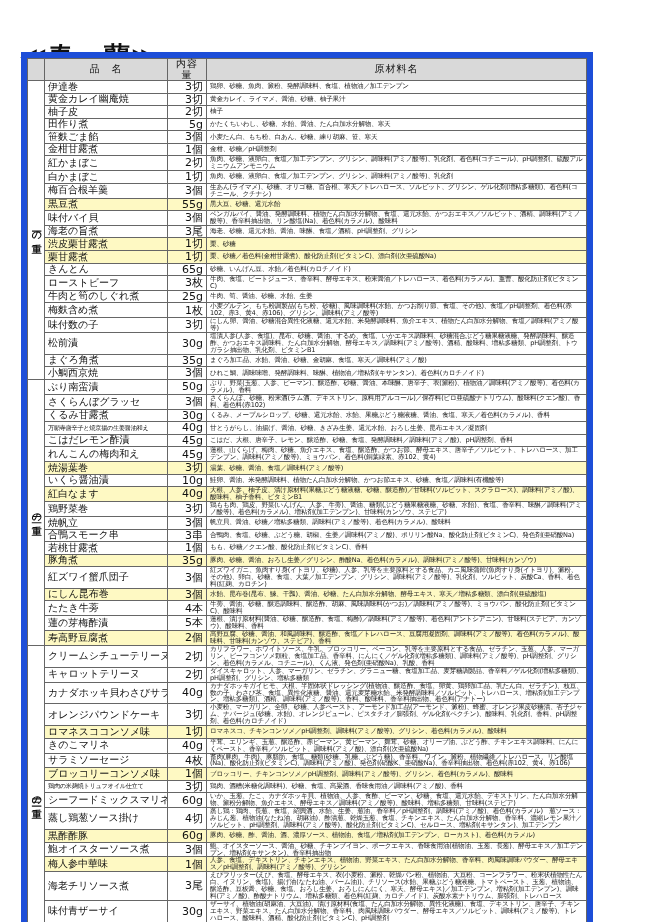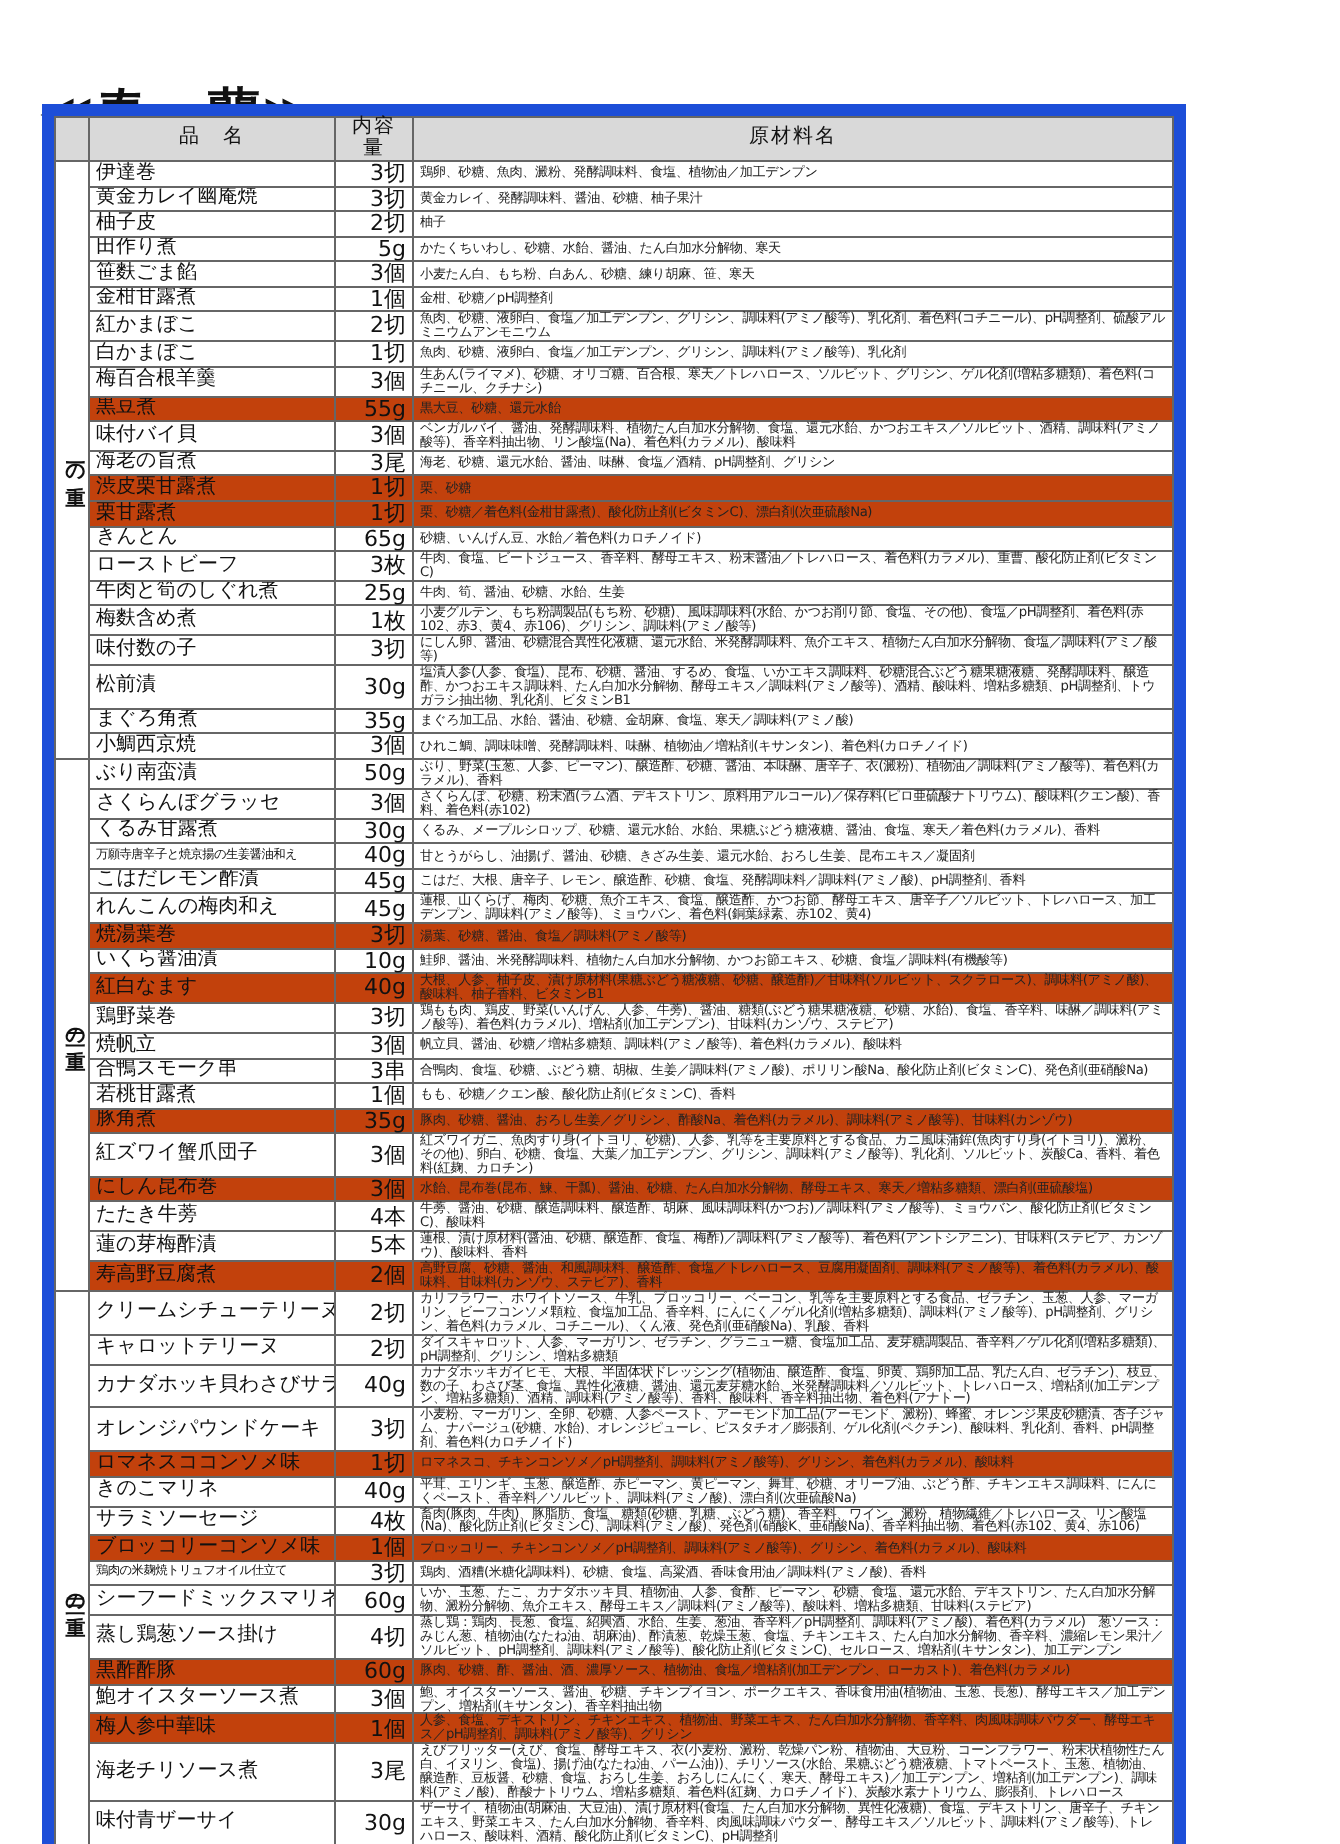--- a/index.html
+++ b/index.html
@@ -32,21 +32,21 @@
   col.c-qty { width: 39px; }
   td.sec {
     text-align: center; font-size: 10px; font-weight: bold; padding: 0;
     writing-mode: vertical-rl; text-orientation: upright; letter-spacing: -1px;
     border-top: 1px solid #666; border-bottom: 1px solid #666;
   }
   td.name { font-size: 10px; white-space: nowrap; overflow: hidden; height: 11px; }
   td.name.small { font-size: 6.2px; letter-spacing: -0.3px; }
   td.qty { font-size: 11px; text-align: right; white-space: nowrap; }
   td.ing { font-size: 6.6px; letter-spacing: -0.2px; color: #222; }
-  tr.shaded td.name, tr.shaded td.qty, tr.shaded td.ing { background: #c2410c; }
+  tr.shaded td.name, tr.shaded td.qty, tr.shaded td.ing { background: #fef9c3; }
   .allergy {
     border-top: 1px solid #666; padding: 4px 4px 5px 4px;
     font-size: 10.5px; font-weight: bold; letter-spacing: -0.2px; white-space: nowrap;
     background: #fff;
   }
 </style>
 </head>
 <body>
 
 <div class="title">≪春　蘭≫</div>
@@ -70,21 +70,21 @@
     <tbody id="tbody">
         <tr>
           <td class="sec" rowspan="22">一の重</td>
           <td class="name">伊達巻</td>
           <td class="qty">3切</td>
           <td class="ing">鶏卵、砂糖、魚肉、澱粉、発酵調味料、食塩、植物油／加工デンプン</td>
         </tr>
         <tr>
           <td class="name">黄金カレイ幽庵焼</td>
           <td class="qty">3切</td>
-          <td class="ing">黄金カレイ、発酵調味料、醤油、砂糖、柚子果汁</td>
+          <td class="ing">黄金カレイ、ライマメ、醤油、砂糖、柚子果汁</td>
         </tr>
         <tr>
           <td class="name">柚子皮</td>
           <td class="qty">2切</td>
           <td class="ing">柚子</td>
         </tr>
         <tr>
           <td class="name">田作り煮</td>
           <td class="qty">5g</td>
           <td class="ing">かたくちいわし、砂糖、水飴、醤油、たん白加水分解物、寒天</td>

